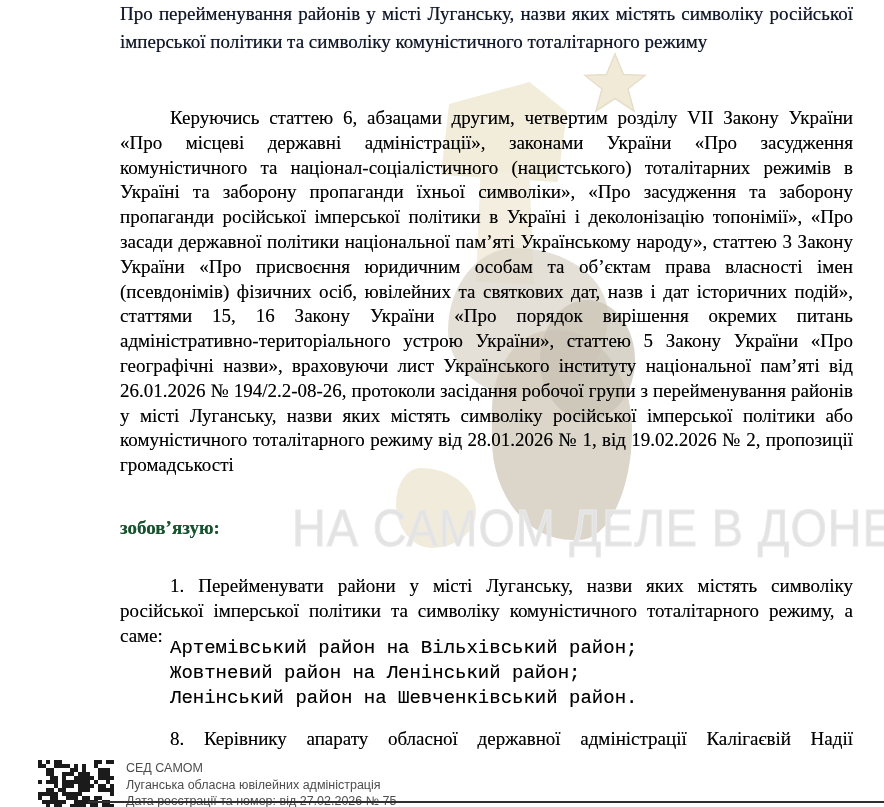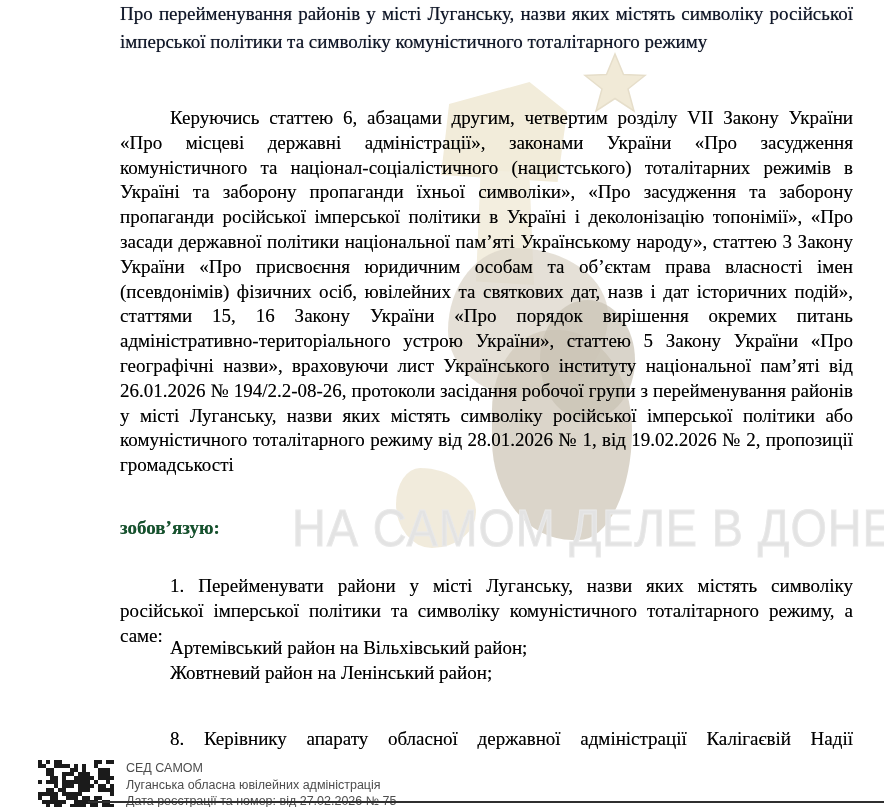--- a/index.html
+++ b/index.html
@@ -29,21 +29,21 @@
   
   .doc-text{position:absolute;z-index:2;left:120px;width:733px;
     color:#000000;font-size:19px;line-height:24.8px;text-align:justify;
     text-shadow:0 0 .6px rgba(20,20,20,.5);}
   .title{top:0;font-weight:normal;line-height:28px;color:#0f172a;
     text-shadow:0 0 .7px rgba(0,0,0,.6);}
   .para-main{top:106px;text-indent:50px;}
   .obligation{top:516px;font-weight:bold;text-align:left;color:#14532d;}
   .item1{top:562px;text-indent:50px;margin-top:12px;}
   .renames{top:636px;text-align:left;}
-  .renames div{padding-left:50px;}
+  .renames div{padding-left:50px;font-family:Liberation Mono, monospace;}
   .item2{top:727px;text-indent:50px;text-align:justify;text-align-last:justify;}
 
   
   .stamp-qr{position:absolute;z-index:3;left:38px;top:760px;width:76px;height:52px;}
   .stamp-text{position:absolute;z-index:3;left:126px;top:760px;
     font-family:"Liberation Sans",sans-serif;font-size:12.5px;line-height:16.5px;
     color:#4d4d4d;text-align:left;white-space:nowrap;}
   .bottom-rule{position:absolute;z-index:4;left:88px;top:801px;width:796px;height:2px;
     background:#2f2f2f;}
 </style>
@@ -69,20 +69,21 @@
 
   <div class="doc-text para-main">Керуючись статтею 6, абзацами другим, четвертим розділу VII Закону України «Про місцеві державні адміністрації», законами України «Про засудження комуністичного та націонал-соціалістичного (нацистського) тоталітарних режимів в Україні та заборону пропаганди їхньої символіки», «Про засудження та заборону пропаганди російської імперської політики в Україні і деколонізацію топонімії», «Про засади державної політики національної пам’яті Українському народу», статтею 3 Закону України «Про присвоєння юридичним особам та об’єктам права власності імен (псевдонімів) фізичних осіб, ювілейних та святкових дат, назв і дат історичних подій», статтями 15, 16 Закону України «Про порядок вирішення окремих питань адміністративно-територіального устрою України», статтею 5 Закону України «Про географічні назви», враховуючи лист Українського інституту національної пам’яті від 26.01.2026 № 194/2.2-08-26, протоколи засідання робочої групи з перейменування районів у місті Луганську, назви яких містять символіку російської імперської політики або комуністичного тоталітарного режиму від 28.01.2026 № 1, від 19.02.2026 № 2, пропозиції громадськості</div>
 
   <div class="doc-text obligation">зобов’язую:</div>
 
   <div class="doc-text item1">1. Перейменувати райони у місті Луганську, назви яких містять символіку російської імперської політики та символіку комуністичного тоталітарного режиму, а саме:</div>
 
   <div class="doc-text renames">
     <div>Артемівський район на Вільхівський район;</div>
     <div>Жовтневий район на Ленінський район;</div>
+    <div>Ленінський район на Шевченківський район.</div>
   </div>
 
   <div class="doc-text item2">8. Керівнику апарату обласної державної адміністрації Калігаєвій Надії</div>
 
   <div class="stamp-qr"><svg width="76" height="52" viewBox="0 0 76 52">
         <rect x="0" y="0" width="4" height="4" fill="#1b1b1b"></rect>
         <rect x="8" y="0" width="4" height="4" fill="#1b1b1b"></rect>
         <rect x="16" y="0" width="4" height="4" fill="#1b1b1b"></rect>
         <rect x="20" y="0" width="4" height="4" fill="#1b1b1b"></rect>
         <rect x="56" y="0" width="4" height="4" fill="#1b1b1b"></rect>

